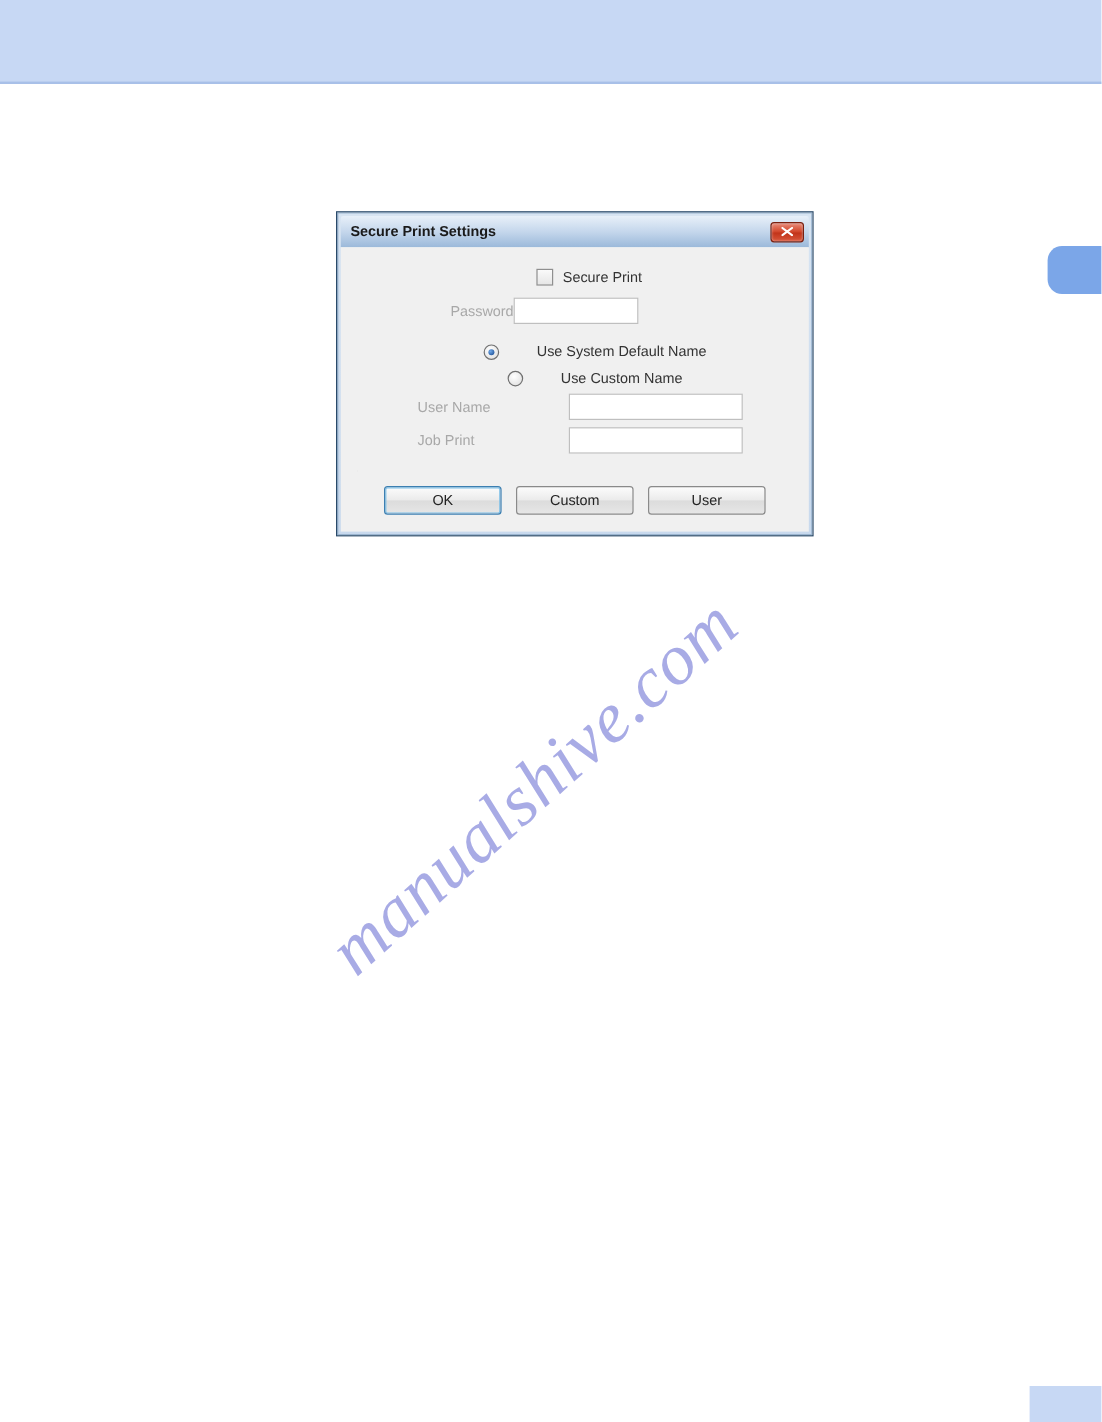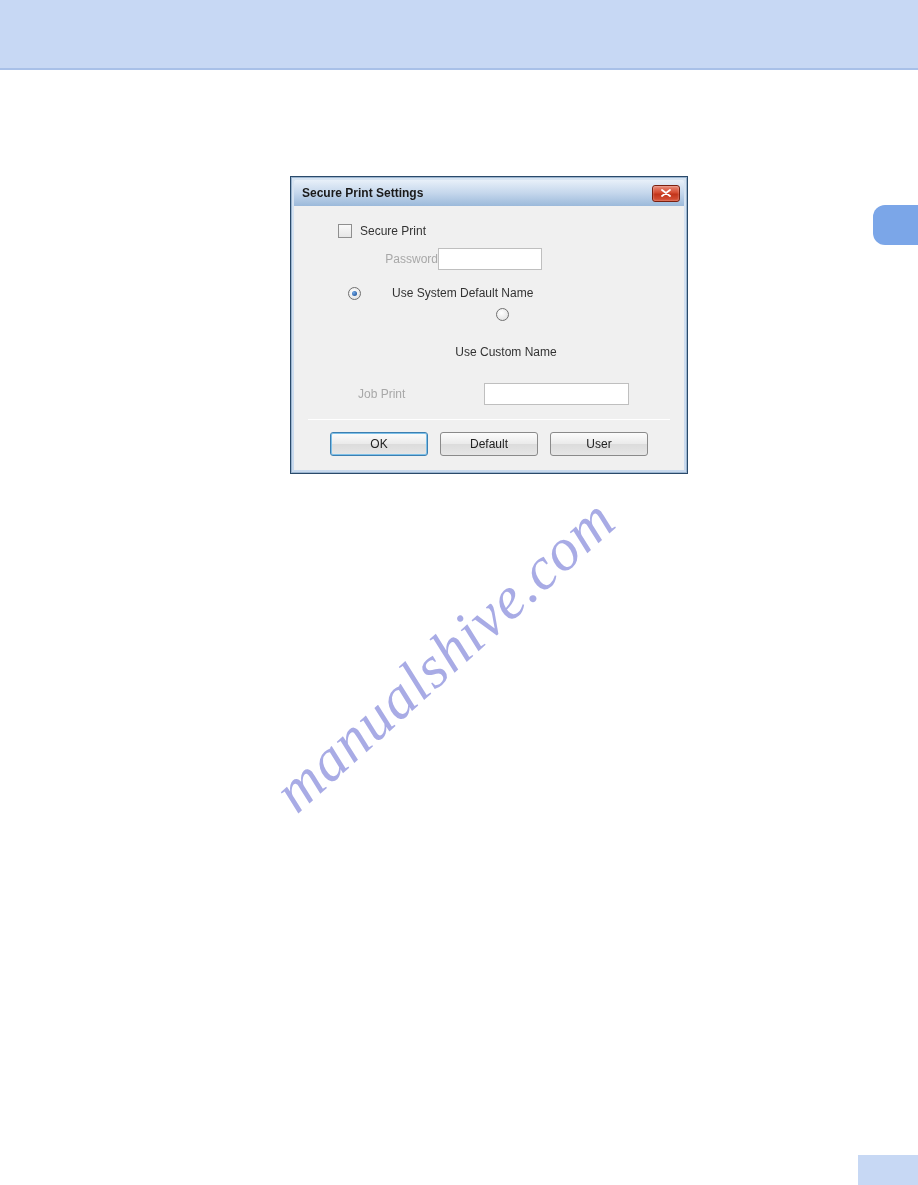--- a/index.html
+++ b/index.html
@@ -35,21 +35,21 @@
     right: 0;
     bottom: 0;
     width: 60px;
     height: 30px;
     background: #c7d8f4;
   }
 
   
   .dialog {
     position: absolute;
-    left: 290px;
+    left: 280px;
     top: 176px;
     width: 398px;
     border: 1px solid #2a4a6a;
     background: linear-gradient(to bottom, #d7e4f2 0%, #c8d9ed 100%);
     padding: 3px;
     box-shadow: 0 0 0 1px #9bb5d0 inset;
   }
 
   .titlebar {
     height: 26px;
@@ -79,21 +79,21 @@
     cursor: pointer;
     box-shadow: 0 0 2px rgba(255,255,255,0.6) inset;
   }
   .close-btn svg { display: block; }
 
   .dialog-body {
     background: #f0f0f0;
     padding: 18px 20px 14px 20px;
   }
 
-  .row { display: flex; align-items: center; margin-bottom: 10px; }
+  .row { display: flex; align-items: center; margin-bottom: 10px; justify-content: center; }
 
   .checkbox {
     width: 14px;
     height: 14px;
     background: linear-gradient(to bottom, #fafafa, #e6e6e6);
     border: 1px solid #8f8f8f;
     margin-right: 8px;
   }
 
   .lbl { font-size: 12px; color: #333; }
@@ -233,33 +233,37 @@
     </div>
 
 
     <div class="row indent-2" style="margin-bottom:8px;">
       <div class="radio">
         <div class="radio-dot"></div>
       </div>
       <span class="lbl">Use System Default Name</span>
     </div>
 
-    <div class="row indent-2" style="margin-bottom:24px;flex-direction:column;">
+    <div class="row indent-2" style="margin-bottom:6px;">
       <div class="radio"></div>
       <span class="lbl">Use Custom Name</span>
     </div>
 
+    <div class="field-row">
+      <span class="lbl-disabled">User Name</span>
+      <div class="textfield textfield-lg" value=""></div>
+    </div>
 
     <div class="field-row">
       <span class="lbl-disabled">Job Print</span>
       <div class="textfield textfield-lg" value=""></div>
     </div>
 
     <div class="separator"></div>
 
     <div class="button-row">
       <div class="btn btn-default">OK</div>
-      <div class="btn">Default</div>
+      <div class="btn">Custom</div>
       <div class="btn">User</div>
     </div>
 
   </div>
 </div>
 
 </body></html>

